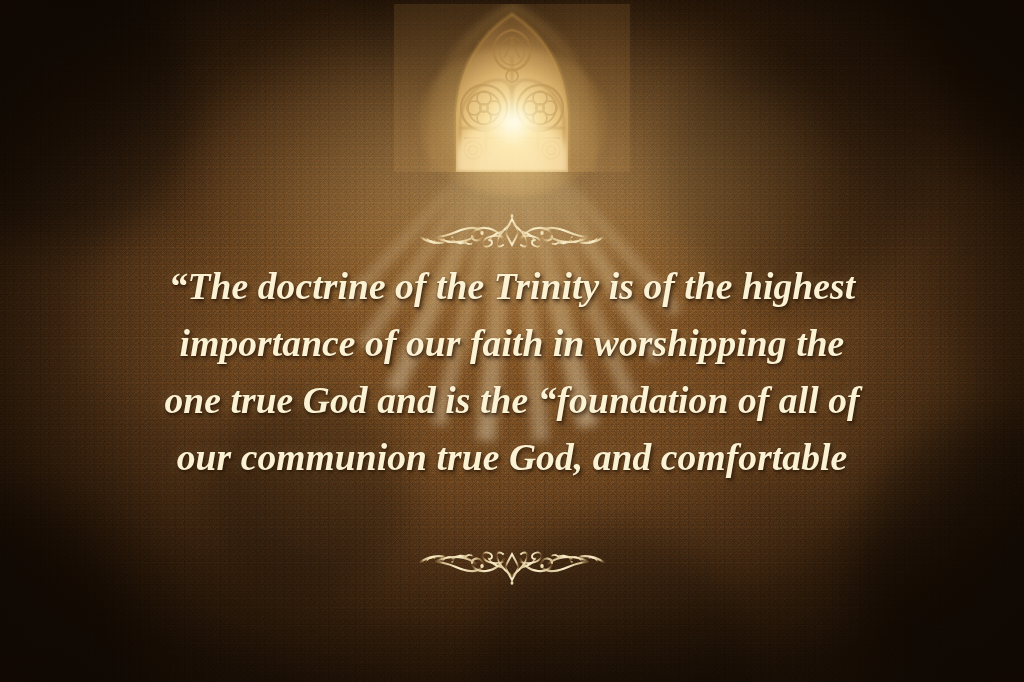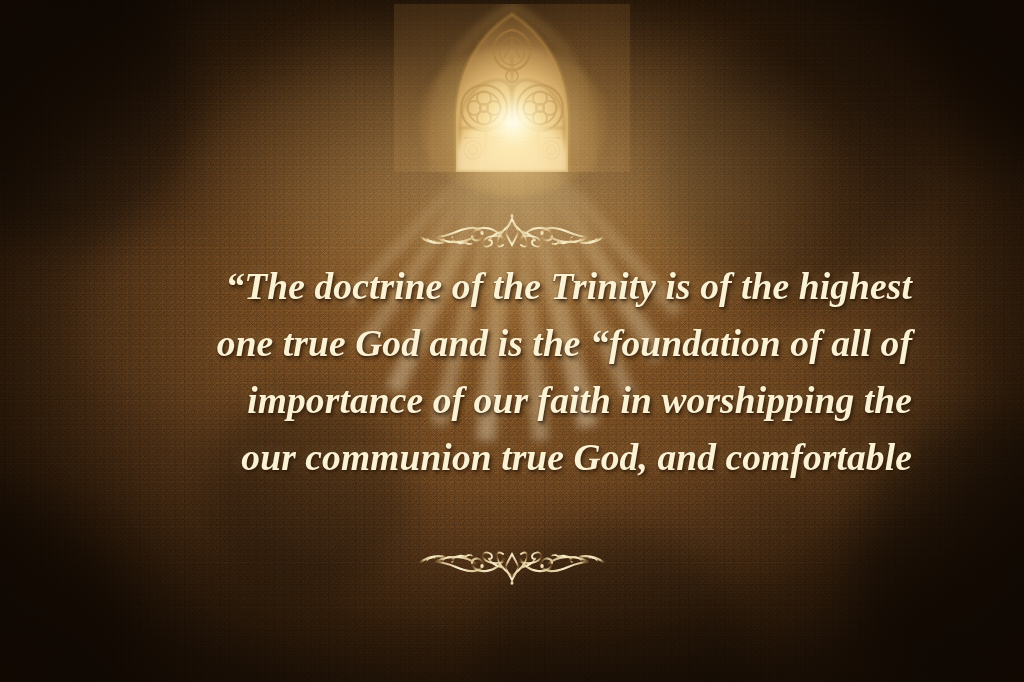--- a/index.html
+++ b/index.html
@@ -149,21 +149,21 @@
   .divider svg { display:block; width:100%; height:100%; }
   #divider-top    { top:211px; }
   #divider-bottom { top:548px; }
 
   
   .quote-block {
     position:absolute;
     left:50%; top:258px;
     transform:translateX(-50%);
     width:800px;
-    text-align:right;
+    text-align:center;
     pointer-events:none;
   }
   .quote-line {
     display:block;
     font-family:"Liberation Serif", serif;
     font-style:italic;
     font-weight:bold;
     font-size:37.5px;
     line-height:57px;
     letter-spacing:.1px;
@@ -368,22 +368,22 @@
       <g fill="url(#ornG)">
         <circle cx="298" cy="5" r="1.8"></circle>
         <circle cx="268" cy="22" r="2"></circle>
         <circle cx="328" cy="22" r="2"></circle>
       </g>
     </svg>
   </div>
 
   <div class="quote-block" id="quote-block">
       <span class="quote-line">“The doctrine of the Trinity is of the highest</span>
+      <span class="quote-line">importance of our faith in worshipping the</span>
       <span class="quote-line">one true God and is the “foundation of all of</span>
-      <span class="quote-line">importance of our faith in worshipping the</span>
       <span class="quote-line">our communion true God, and comfortable</span>
     </div>
 
   <div class="divider" id="divider-bottom">
     <svg viewBox="0 0 596 40" xmlns="http://www.w3.org/2000/svg">
       <defs>
         <linearGradient id="ornG2" x1="0" y1="0" x2="1" y2="0">
           <stop offset="0%" stop-color="#c59a58" stop-opacity=".15"></stop>
           <stop offset="14%" stop-color="#e8d2a0" stop-opacity=".85"></stop>
           <stop offset="50%" stop-color="#fbf0cd" stop-opacity="1"></stop>

